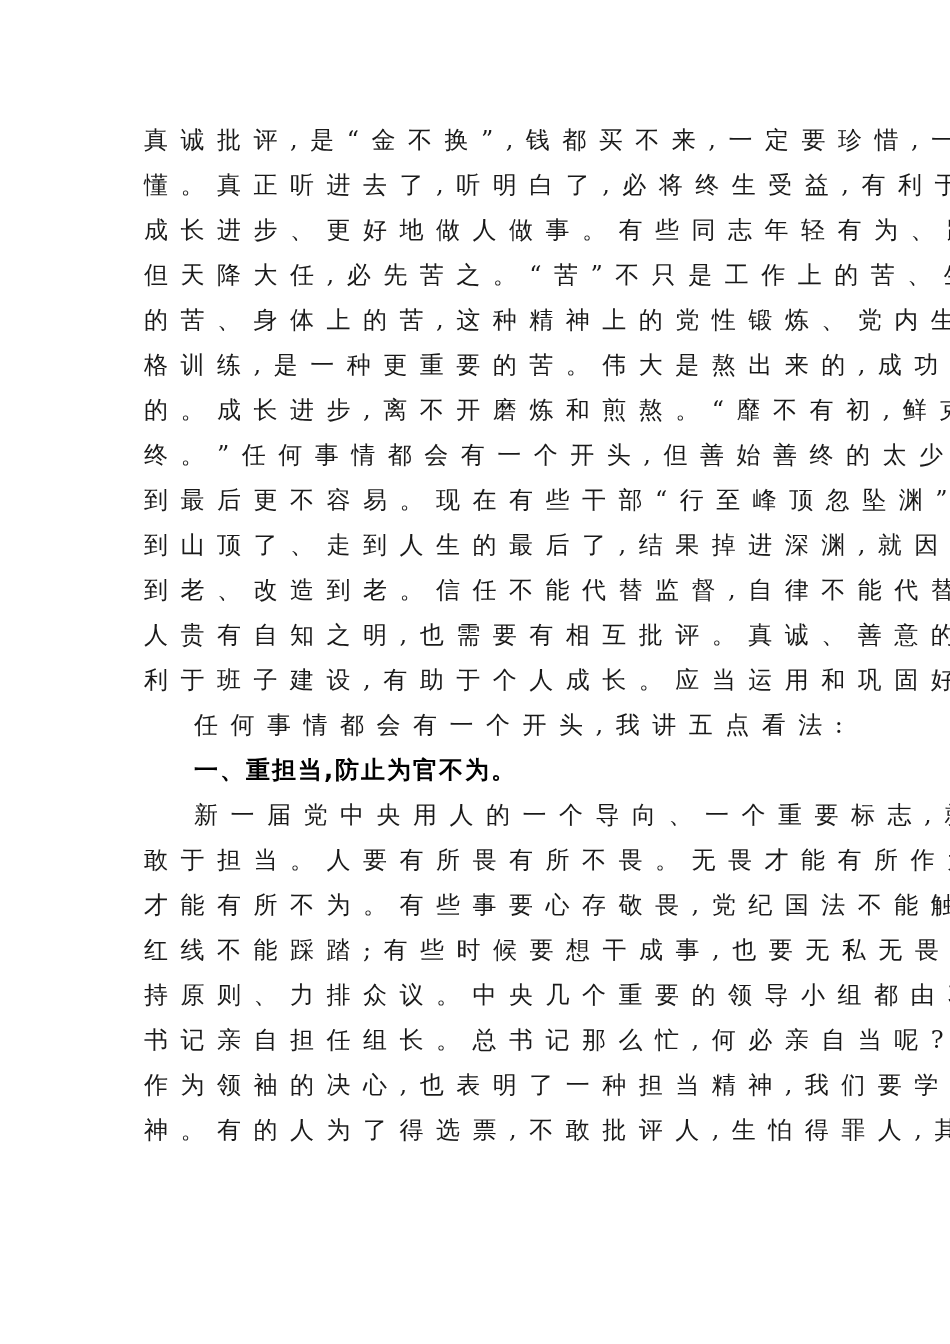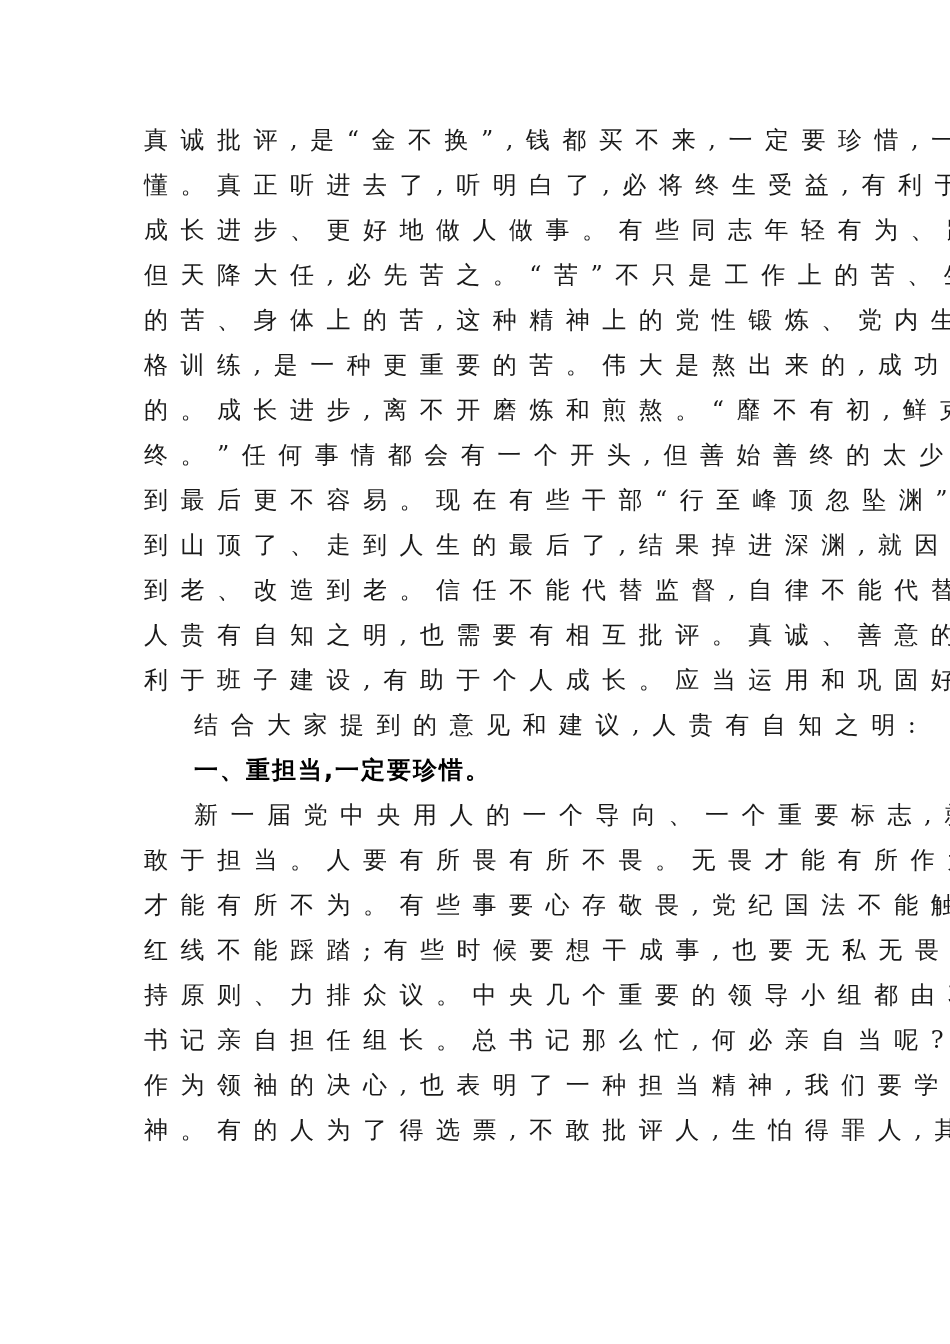--- a/index.html
+++ b/index.html
@@ -66,25 +66,25 @@
       <span class="line">的。成长进步,离不开磨炼和煎熬。“靡不有初,鲜克有</span>
       <span class="line">终。”任何事情都会有一个开头,但善始善终的太少了,坚持</span>
       <span class="line">到最后更不容易。现在有些干部“行至峰顶忽坠渊”,都走</span>
       <span class="line">到山顶了、走到人生的最后了,结果掉进深渊,就因为没有学</span>
       <span class="line">到老、改造到老。信任不能代替监督,自律不能代替他律。</span>
       <span class="line">人贵有自知之明,也需要有相互批评。真诚、善意的批评,有</span>
       <span class="line">利于班子建设,有助于个人成长。应当运用和巩固好民主生</span>
     </div>
 
     <div>
-      <span class="line indent">结合大家提到的意见和建议,人贵有自知之明:</span>
+      <span class="line indent">任何事情都会有一个开头,我讲五点看法:</span>
     </div>
 
     <div>
-      <span class="line indent heading">一、重担当,一定要珍惜。</span>
+      <span class="line indent heading">一、重担当,防止为官不为。</span>
     </div>
 
     <div>
       <span class="line indent">新一届党中央用人的一个导向、一个重要标志,就是要</span>
       <span class="line">敢于担当。人要有所畏有所不畏。无畏才能有所作为,敬畏</span>
       <span class="line">才能有所不为。有些事要心存敬畏,党纪国法不能触碰,政策</span>
       <span class="line">红线不能踩踏;有些时候要想干成事,也要无私无畏,敢于坚</span>
       <span class="line">持原则、力排众议。中央几个重要的领导小组都由习近平总</span>
       <span class="line">书记亲自担任组长。总书记那么忙,何必亲自当呢?这表明了</span>
       <span class="line">作为领袖的决心,也表明了一种担当精神,我们要学习这种精</span>

